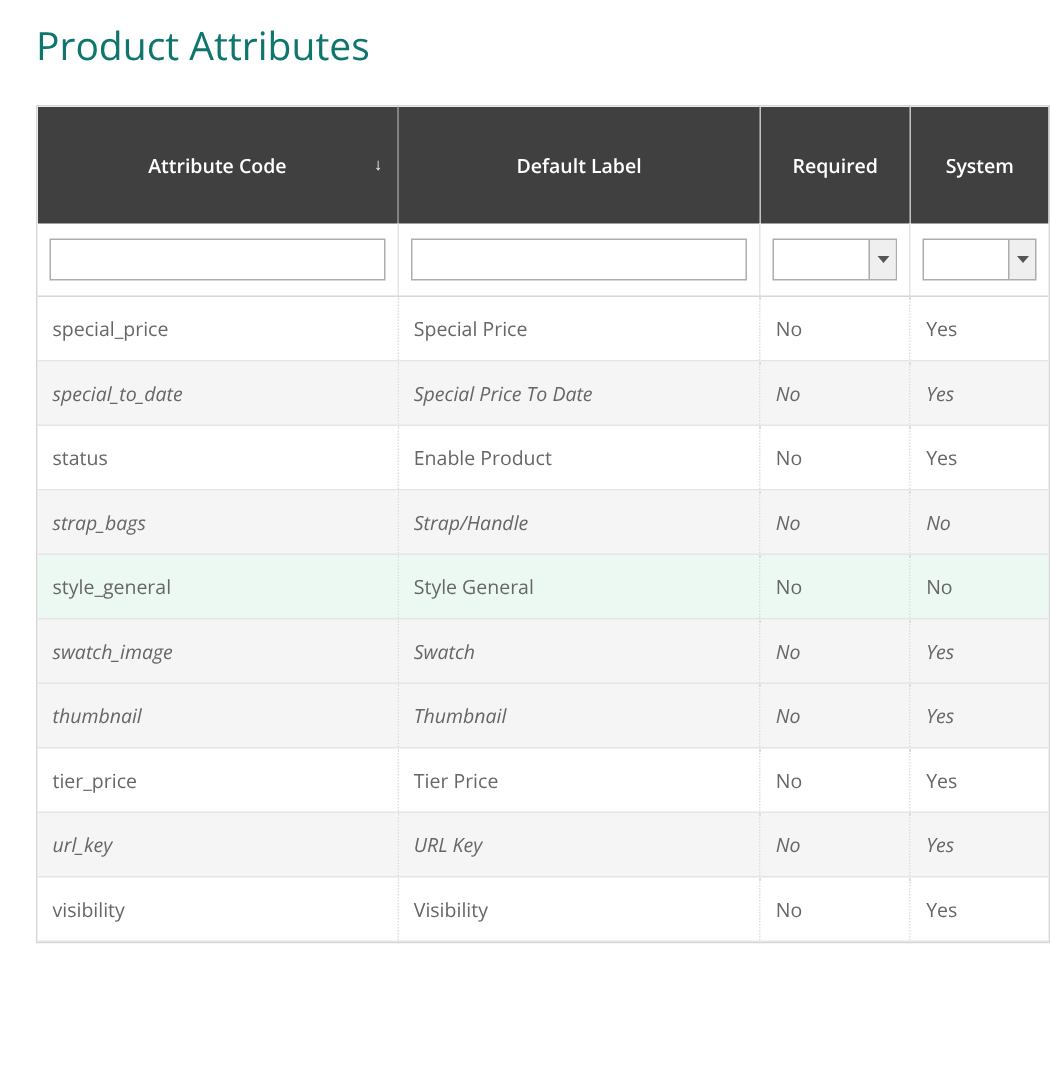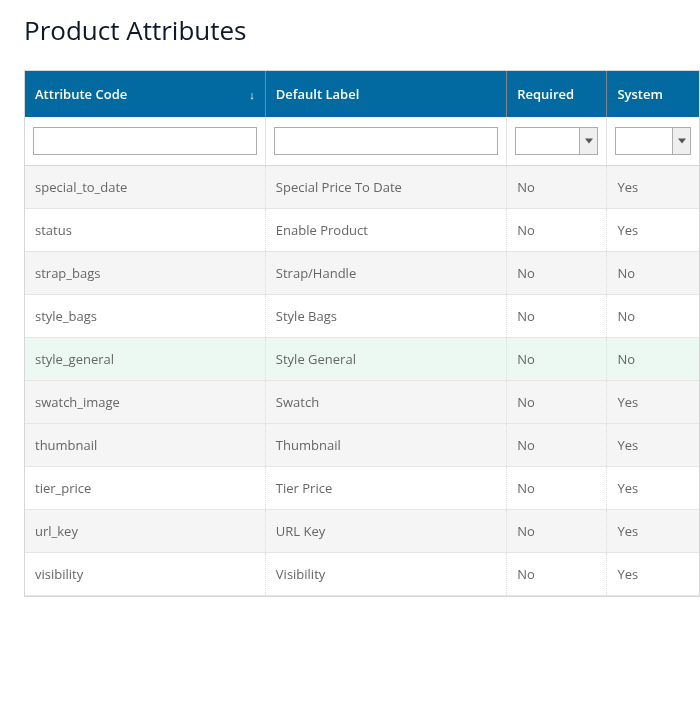--- a/index.html
+++ b/index.html
@@ -11,39 +11,39 @@
     color: #333;
     background: #fff;
     width: 700px;
   }
   .page {
     padding: 0 0 0 24px;
   }
   h1.page-title {
     font-size: 26px;
     font-weight: 400;
-    color: #0f172a;
+    color: #0f766e;
     margin: 12px 0 22px 0;
   }
   .grid-wrap {
     border: 1px solid #d6d6d6;
     overflow: hidden;
   }
   table {
     border-collapse: collapse;
     width: 100%;
     table-layout: fixed;
   }
   thead th {
-    background: #0369a1;
+    background: #404040;
     color: #fff;
     font-weight: 600;
     font-size: 13px;
-    text-align: left;
-    padding: 14px 10px;
+    text-align: center;
+    padding: 30px 10px;
     border-right: 1px solid #8a837f;
     position: relative;
   }
   thead th:last-child { border-right: none; }
   thead th .sort-arrow {
     position: absolute;
     right: 10px;
     top: 50%;
     transform: translateY(-50%);
     font-size: 11px;
@@ -90,21 +90,21 @@
   .select-wrap .drop svg { width: 8px; height: 6px; }
   tbody.data tr td {
     padding: 12px 10px;
     color: #666;
     font-size: 13px;
     border-bottom: 1px solid #e5e5e5;
     border-right: 1px dotted #ddd;
   }
   tbody.data tr td:last-child { border-right: none; }
   tbody.data tr.odd td { background: #fff; }
-  tbody.data tr.even td { background: #f5f5f5; }
+  tbody.data tr.even td { background: #f5f5f5; font-style: italic; }
   tbody.data tr.highlight td { background: #ecf9f2 !important; }
   col.c-code { width: 235px; }
   col.c-label { width: 236px; }
   col.c-req { width: 98px; }
   col.c-sys { width: 90px; }
   
   .arrow-anno {
     position: absolute;
     pointer-events: none;
   }
@@ -165,41 +165,41 @@
                 <svg viewBox="0 0 10 6">
                     <polygon points="0,0 10,0 5,6" fill="#555"></polygon>
                   </svg>
               </div>
             </div>
           </td>
         </tr>
       </tbody>
       <tbody class="data" id="data-body">
 
+      <tr class="odd">
+            <td>special_price</td>
+            <td>Special Price</td>
+            <td>No</td>
+            <td>Yes</td>
+          </tr>
           <tr class="even">
             <td>special_to_date</td>
             <td>Special Price To Date</td>
             <td>No</td>
             <td>Yes</td>
           </tr>
           <tr class="odd">
             <td>status</td>
             <td>Enable Product</td>
             <td>No</td>
             <td>Yes</td>
           </tr>
           <tr class="even">
             <td>strap_bags</td>
             <td>Strap/Handle</td>
-            <td>No</td>
-            <td>No</td>
-          </tr>
-          <tr class="odd">
-            <td>style_bags</td>
-            <td>Style Bags</td>
             <td>No</td>
             <td>No</td>
           </tr>
           <tr class="odd highlight">
             <td>style_general</td>
             <td>Style General</td>
             <td>No</td>
             <td>No</td>
           </tr>
           <tr class="even">

